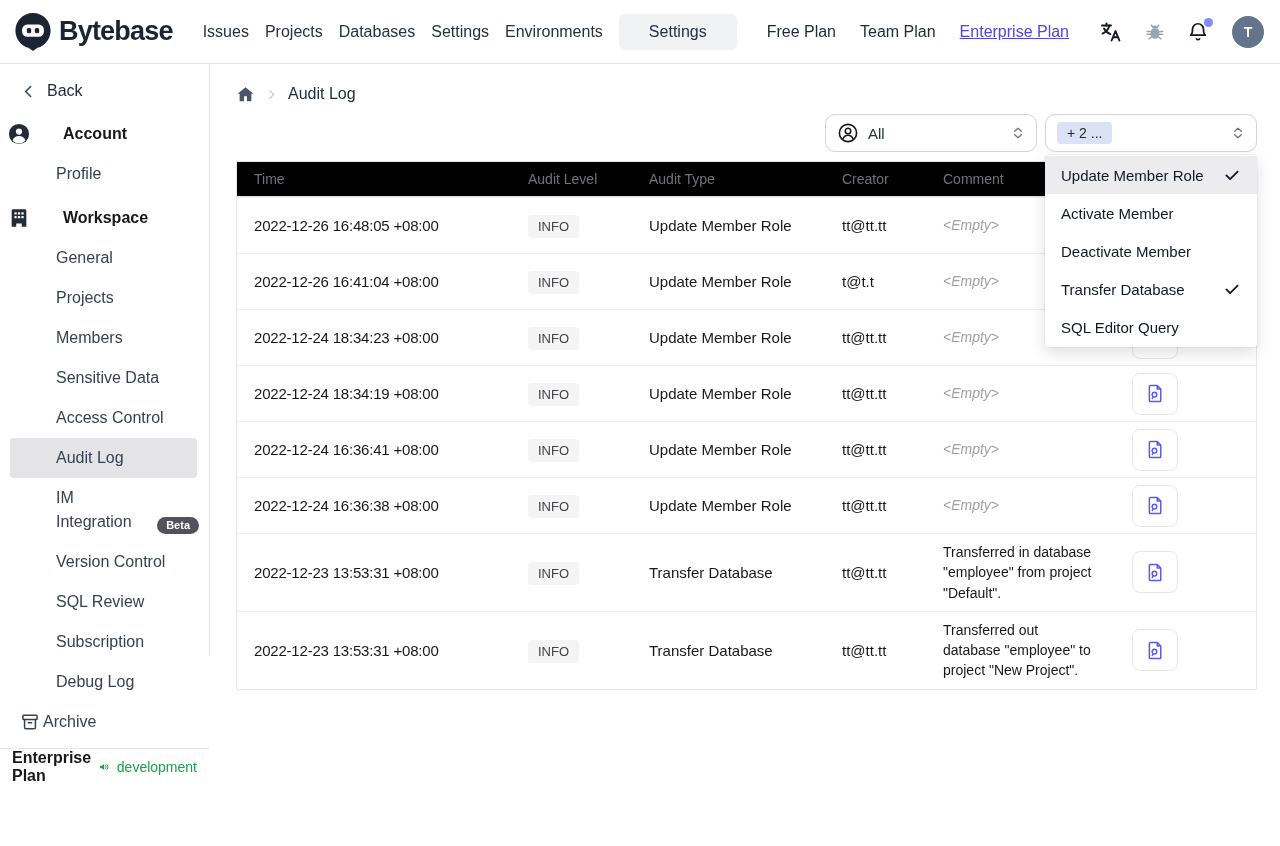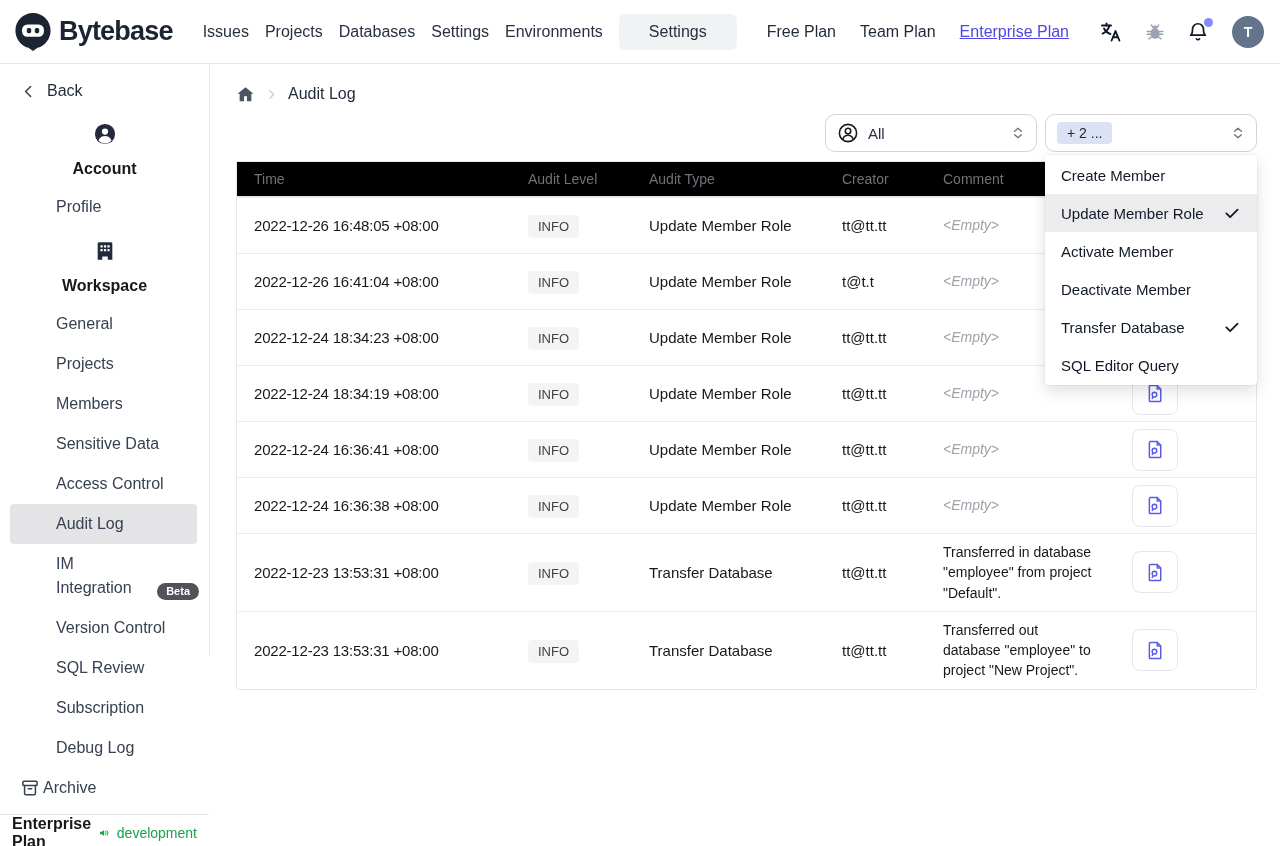--- a/index.html
+++ b/index.html
@@ -28,22 +28,22 @@
 
   
   .content { flex:1; display:flex; min-height:0; }
   .sidebar { width:210px; flex:0 0 210px; border-right:1px solid #e5e7eb;
              display:flex; flex-direction:column; background:#fff; }
   .main { flex:1; position:relative; background:#fff; }
 
   
   .side-back { display:flex; align-items:center; gap:10px; padding:18px 8px 10px 20px;
                font-size:16px; color:#1f2937; cursor:pointer; }
-  .side-group-header { display:flex; align-items:center; gap:15px; padding:9px 8px;
-                       margin-top:4px; font-size:16px; font-weight:700; color:#18181b;flex-direction:column; }
+  .side-group-header { display:flex; align-items:center; gap:33px; padding:9px 8px;
+                       margin-top:4px; font-size:16px; font-weight:700; color:#18181b; }
   .side-item { display:flex; align-items:flex-end; padding:8px 10px 8px 56px; font-size:16px;
                color:#374151; cursor:pointer; line-height:24px; }
   .side-item.active { background:#e4e4e7; border-radius:4px; margin:0 12px 0 10px; padding-left:46px; }
   .beta-badge { background:#52525b; color:#fff; font-size:11px; font-weight:600;
                 padding:3px 9px; border-radius:999px; margin-left:8px; line-height:1; }
   .side-spacer { flex:1; }
   .side-archive { display:flex; align-items:center; gap:3px; padding:10px 20px;
                   margin-bottom:6px; font-size:16px; color:#374151; cursor:pointer; }
   .side-planbar { border-top:1px solid #e5e7eb; height:46px; display:flex; align-items:center;
                   gap:6px; padding:0 12px; }
@@ -443,24 +443,20 @@
                   <path d="M14 2.8v4h4"></path>
                   <circle cx="10.8" cy="13.3" r="2.6"></circle>
                   <path d="M8.3 17.6l1-1.7" stroke-linecap="round"></path>
                 </svg>
               </button>
             </div>
           </div>
       </div>
 
       <div class="type-menu">
-        <div class="menu-item">
-            <span class="menu-item-label">Create Member</span>
-
-          </div>
           <div class="menu-item highlight">
             <span class="menu-item-label">Update Member Role</span>
             <svg class="check" viewBox="0 0 24 24" width="18" height="18" fill="none" stroke="#111827" stroke-width="2.4" stroke-linecap="round" stroke-linejoin="round">
               <path d="M4.5 12.5l5 5 10-10"></path>
             </svg>
           </div>
           <div class="menu-item">
             <span class="menu-item-label">Activate Member</span>
 
           </div>

